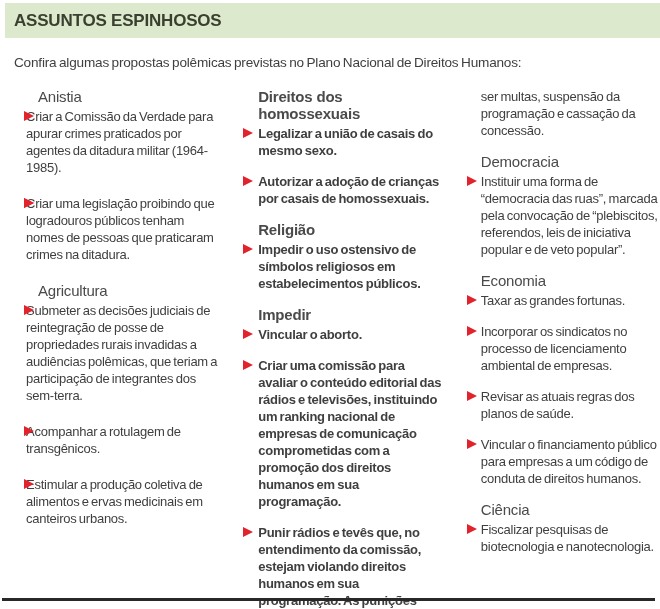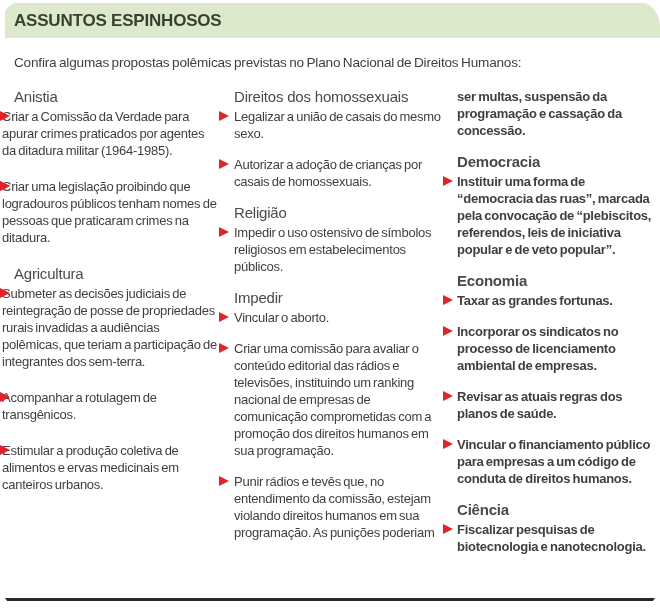--- a/index.html
+++ b/index.html
@@ -11,50 +11,49 @@
     --rule-color:#282828;
   }
   html,body{margin:0;padding:0;background:#fff;}
   .page{
     position:relative;
     width:660px;height:609px;
     background:#ffffff;
     font-family:"Liberation Sans",sans-serif;
     color:var(--text-color);
     overflow:hidden;
-    border-radius:26px;
   }
   .header-bar{
     position:absolute;left:5px;top:3px;right:0;height:35px;
     background:var(--header-bg);
   }
   .header-title{
     font-size:17px;font-weight:bold;line-height:35px;
     padding-left:9px;color:var(--title-color);
     letter-spacing:-0.2px;
   }
   .intro{
     position:absolute;left:14px;top:55px;right:8px;
     font-size:13.6px;letter-spacing:-0.2px;word-spacing:-1px;
     color:var(--text-color);
   }
   .cols{
     position:absolute;left:0;top:88px;right:0;bottom:15px;
     display:flex;
   }
-  .col{box-sizing:border-box;}
+  .col{box-sizing:border-box;margin-left:24px;}
   .col-0{width:218px;}
   .col-1{width:224px;}
-  .col-2{width:218px;font-weight:bold;}
+  .col-2{width:218px;}
   .heading{
     font-size:15px;color:var(--heading-color);
     margin:9px 0 3px 0;padding-left:14px;
     letter-spacing:-0.2px;
   }
-  .col-1 .heading,.col-1 .item{padding-left:16px;}
+  .col-1 .heading,.col-1 .item{padding-left:16px;font-weight:bold;}
   .col-2 .heading,.col-2 .item{padding-left:15px;}
   .col > :first-child{margin-top:0;}
   .item{
     position:relative;
     padding-left:2px;
     font-size:13px;line-height:17px;
     letter-spacing:-0.25px;word-spacing:-1px;
     margin-bottom:14px;
   }
   .col-0 .item{margin-bottom:19px;}

